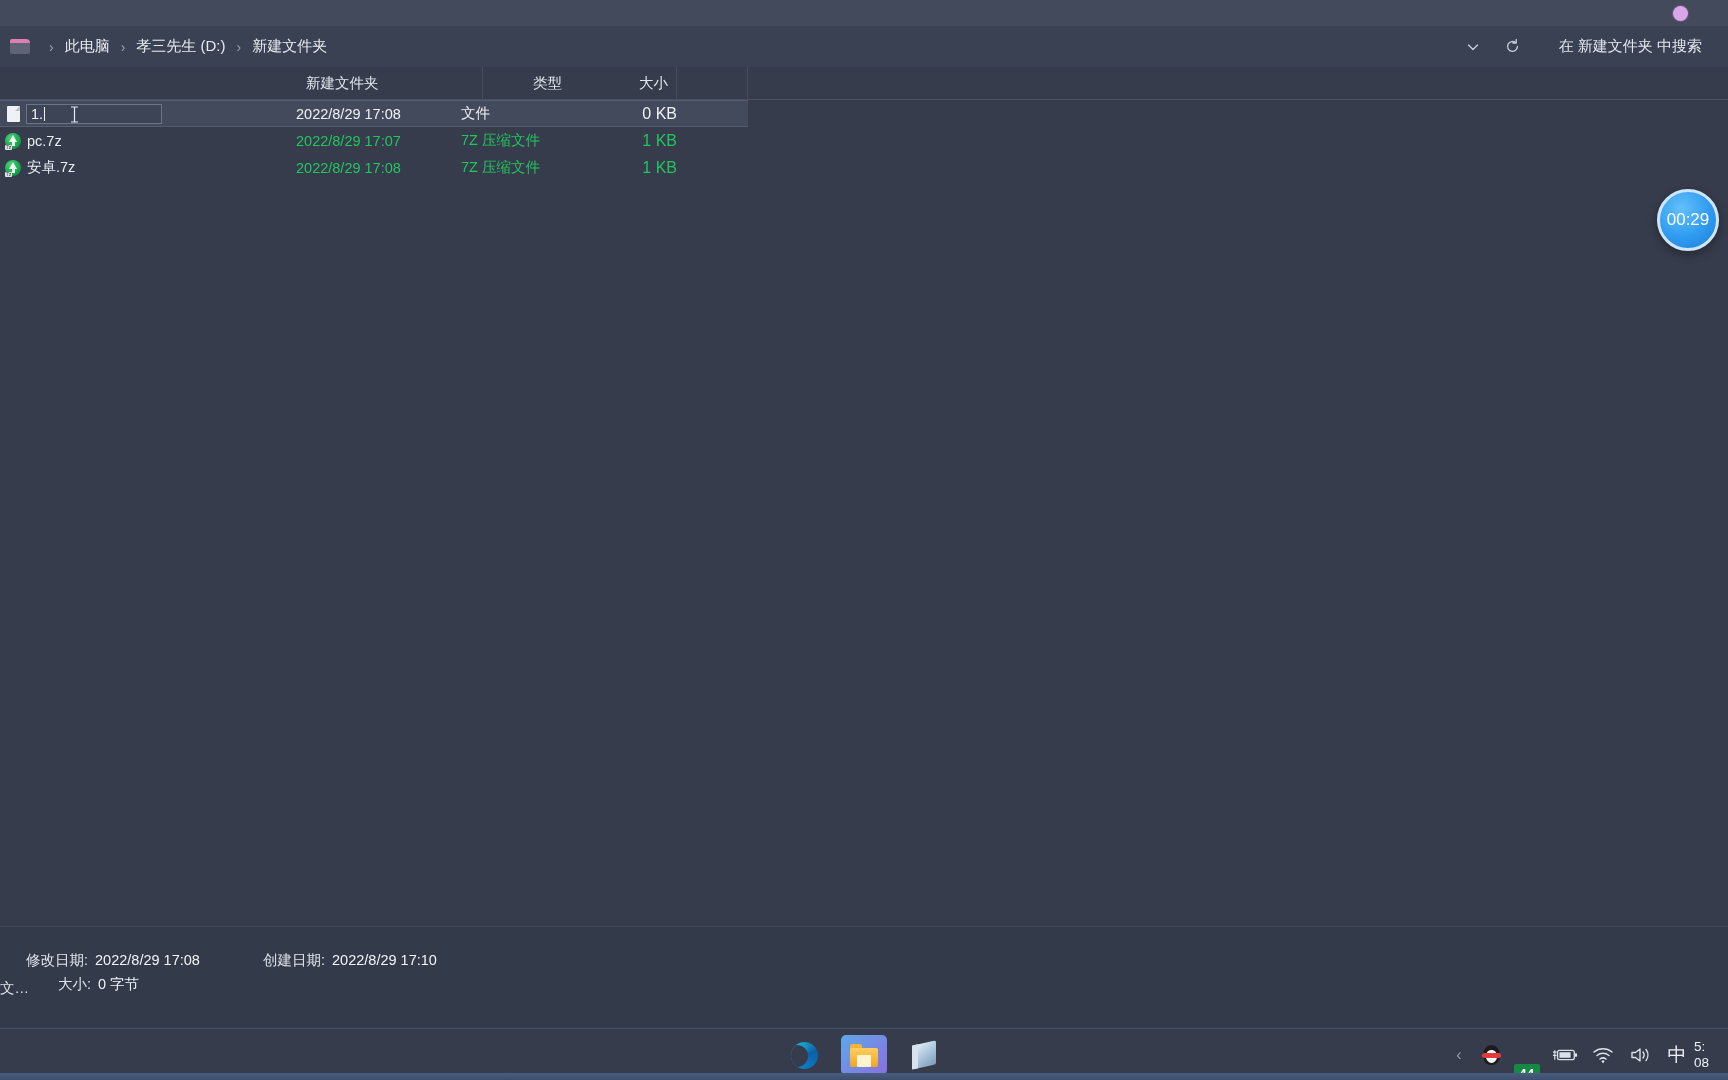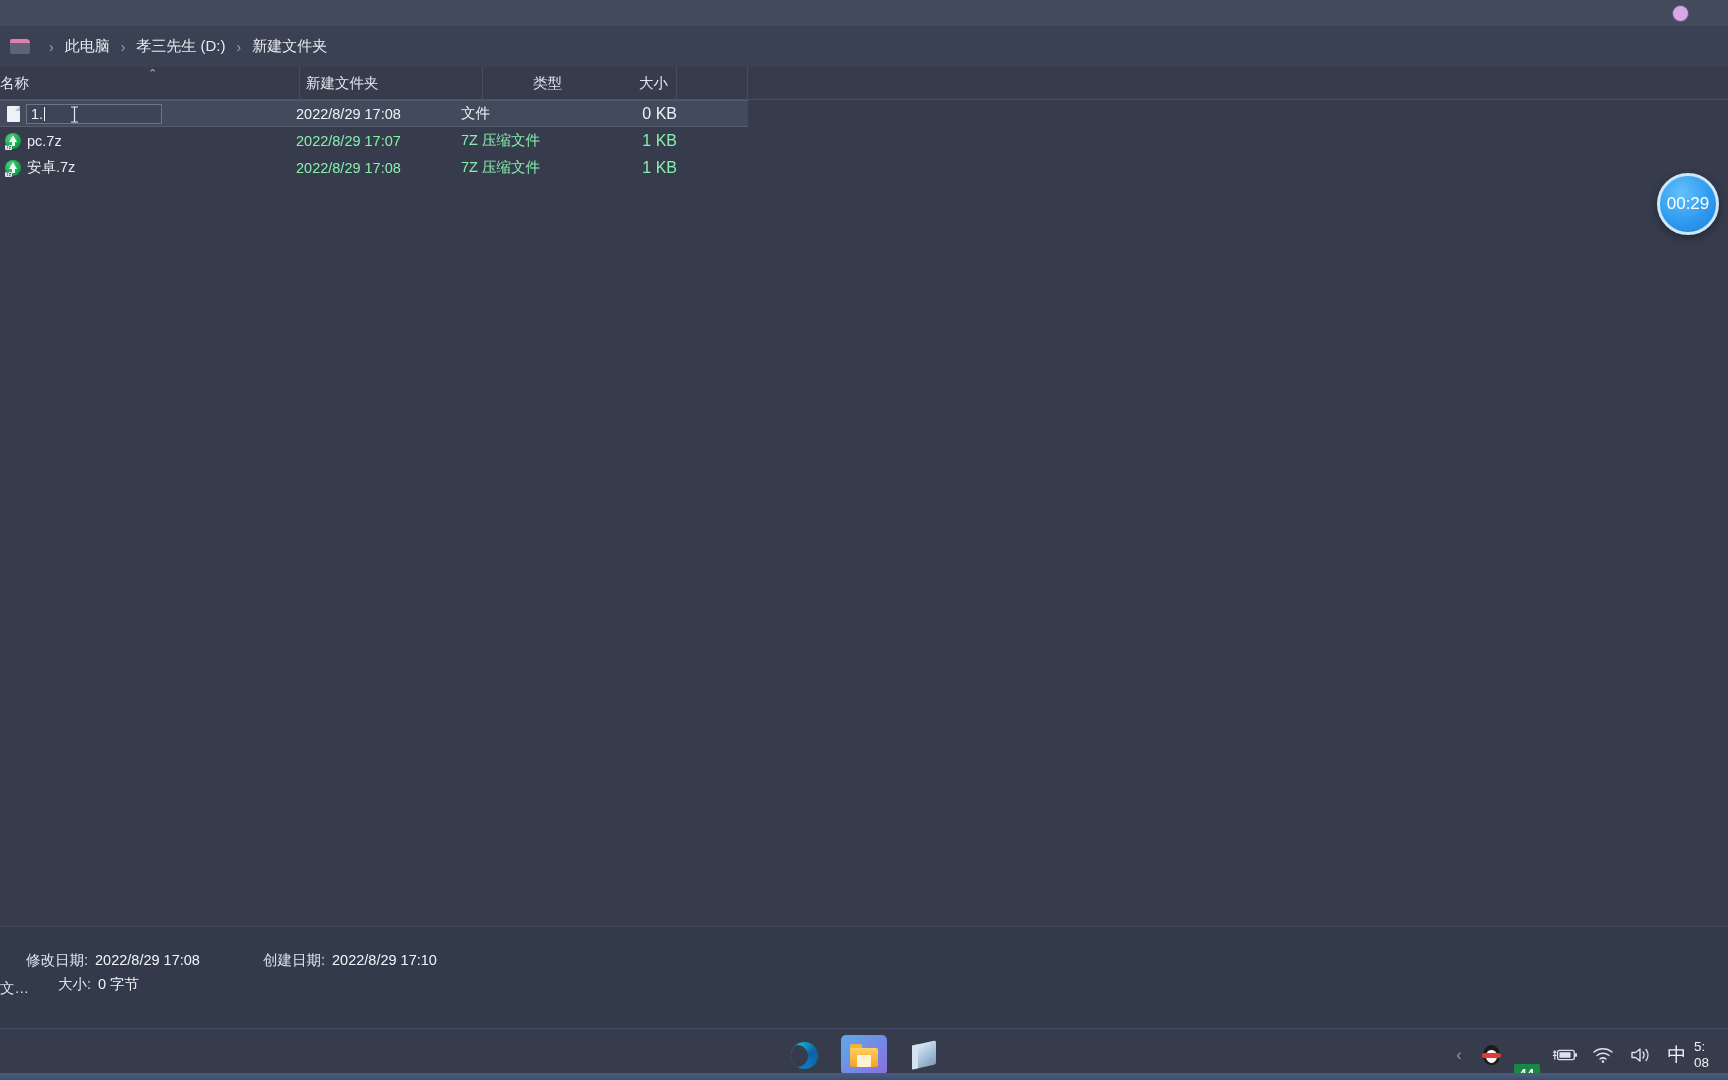--- a/index.html
+++ b/index.html
@@ -151,21 +151,21 @@
   .type-cell {
     width: 134px; text-align: left; font-size: 14.5px; white-space: nowrap;
   }
   .size-cell {
     width: 90px; text-align: right; font-size: 16px; white-space: nowrap;
     padding-right: 8px;
   }
   .row.selected .date-cell,
   .row.selected .type-cell,
   .row.selected .size-cell { color: #eef1f6; }
-  .row .date-cell, .row .type-cell, .row .size-cell { color: #86efac; }
+  .row .date-cell, .row .type-cell, .row .size-cell { color: #22c55e; }
 
   
   .detailspane {
     position: absolute; left: 0; top: 926px; width: 1728px; height: 102px;
     background: #333a4a;
     border-top: 1px solid #414859;
   }
   .detail-trunc {
     position: absolute; left: 0px; top: 52px;
     color: #dfe3ec; font-size: 14.5px;
@@ -267,21 +267,21 @@
   }
   .tray-icon-box { width: 38px; }
   .clock {
     color: #eef1f6; font-size: 13.5px; line-height: 16px;
     text-align: left; width: 34px; overflow: hidden; white-space: nowrap;
   }
   .ime { font-size: 19px; color: #eef1f6; width: 34px; text-align: center; }
 
   
   .timer-float {
-    position: absolute; left: 1657px; top: 173px;
+    position: absolute; left: 1657px; top: 189px;
     width: 62px; height: 62px; border-radius: 50%;
     background: radial-gradient(circle at 38% 30%, #63c0fb 0%, #2f9bf0 55%, #1b7fd8 100%);
     border: 3px solid #cfe6fa;
     box-shadow: 0 3px 10px rgba(0,0,0,0.35);
     display: flex; align-items: center; justify-content: center;
     color: #ffffff; font-size: 17px;
   }
 </style>
 </head>
 <body>
@@ -299,27 +299,37 @@
           <div class="body"></div>
       </div>
       <span class="crumb-sep">›</span>
       <span class="crumb-text">此电脑</span>
       <span class="crumb-sep">›</span>
       <span class="crumb-text">孝三先生 (D:)</span>
       <span class="crumb-sep">›</span>
       <span class="crumb-text">新建文件夹</span>
     </div>
 
+    <div class="addr-right">
+      <div class="icon-btn">
+        <svg width="16" height="16" viewBox="0 0 16 16" aria-hidden="true">
+          <path d="M3.5 6 L8 10.5 L12.5 6" fill="none" stroke="#c6ccd8" stroke-width="1.4" stroke-linecap="round" stroke-linejoin="round"></path>
+        </svg>
+      </div>
+      <div class="icon-btn">
+        <svg width="17" height="17" viewBox="0 0 18 18" aria-hidden="true">
+          <path d="M14.2 9 A5.2 5.2 0 1 1 12.4 5.0" fill="none" stroke="#c6ccd8" stroke-width="1.4" stroke-linecap="round"></path>
+          <path d="M12.9 1.6 L12.9 5.3 L9.3 5.3" fill="none" stroke="#c6ccd8" stroke-width="1.4" stroke-linecap="round" stroke-linejoin="round"></path>
+        </svg>
+      </div>
+      <div class="search-label">在 新建文件夹 中搜索</div>
+    </div>
   </div>
 
   <div class="colhead">
-    <div class="cell" style="left:0px;width:300px;">
-      <span>名称</span>
-      <span class="sort-caret">⌃</span>
-    </div>
     <div class="cell" style="left:300px;width:183px;padding-left:6px;">
       <span>新建文件夹</span>
     </div>
     <div class="cell" style="left:499px;width:150px;padding-left:6px;margin-left:28px;">
       <span>类型</span>
     </div>
     <div class="cell" style="left:633px;width:115px;padding-left:6px;text-align:right;">
       <span>大小</span>
     </div>
   </div>

